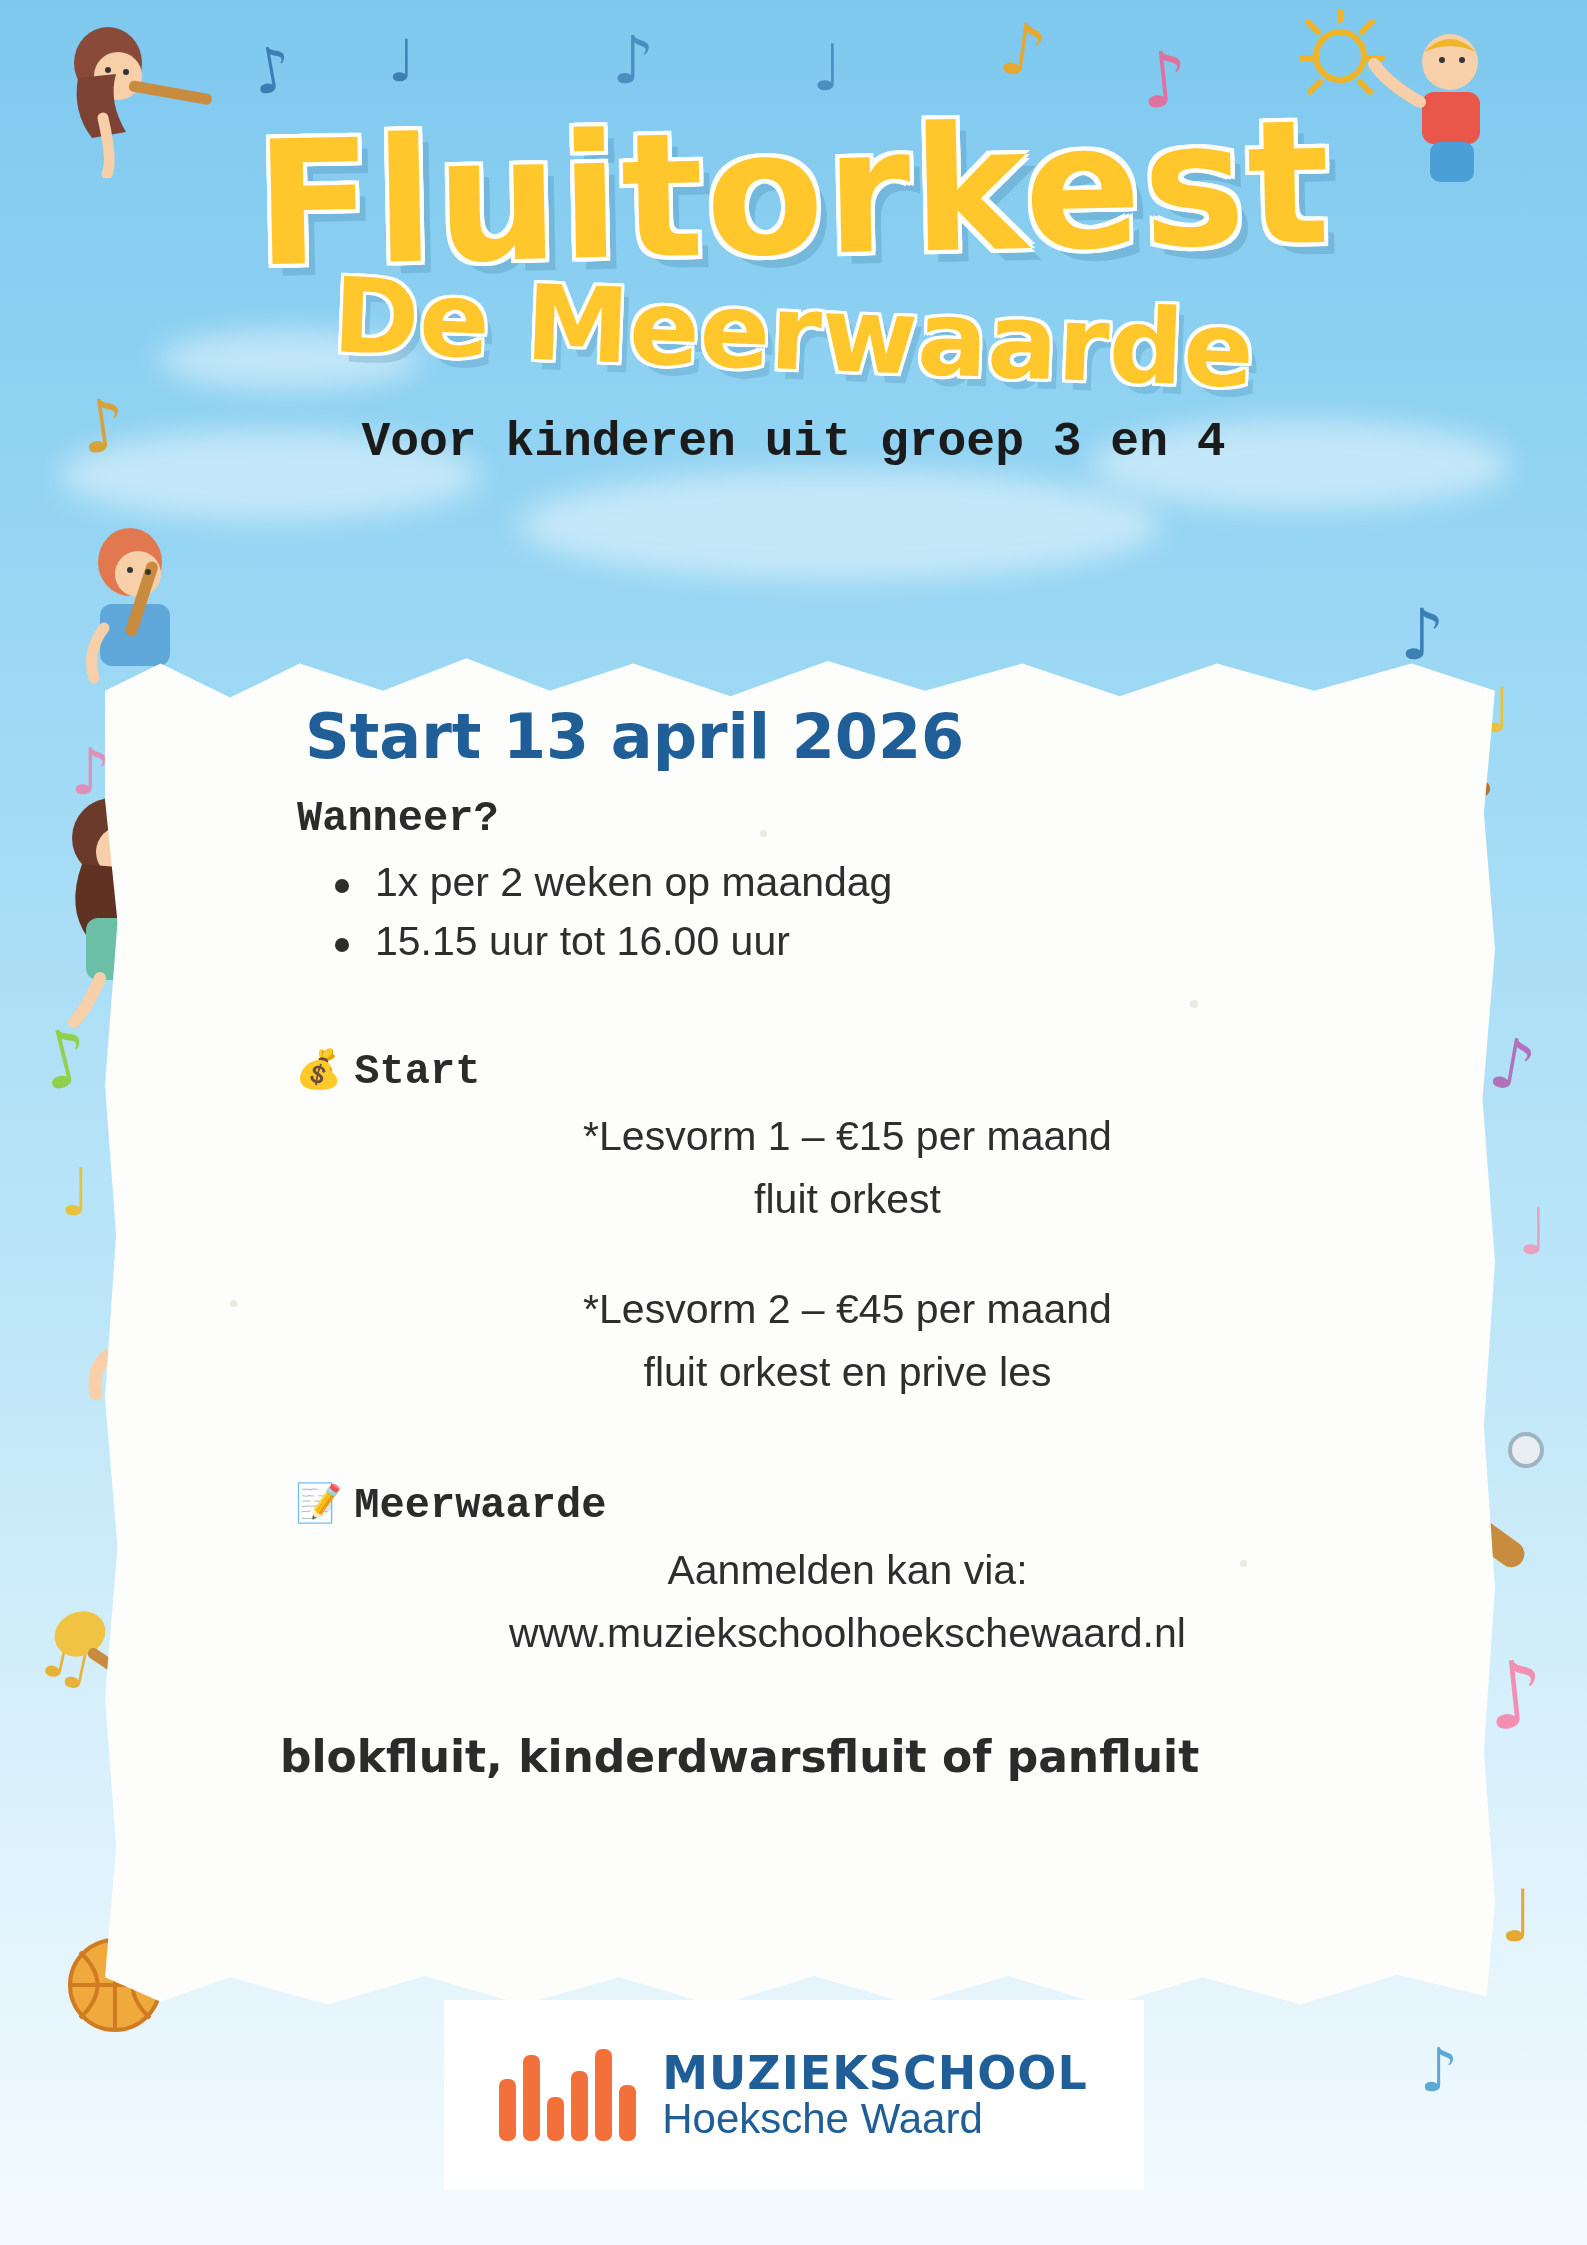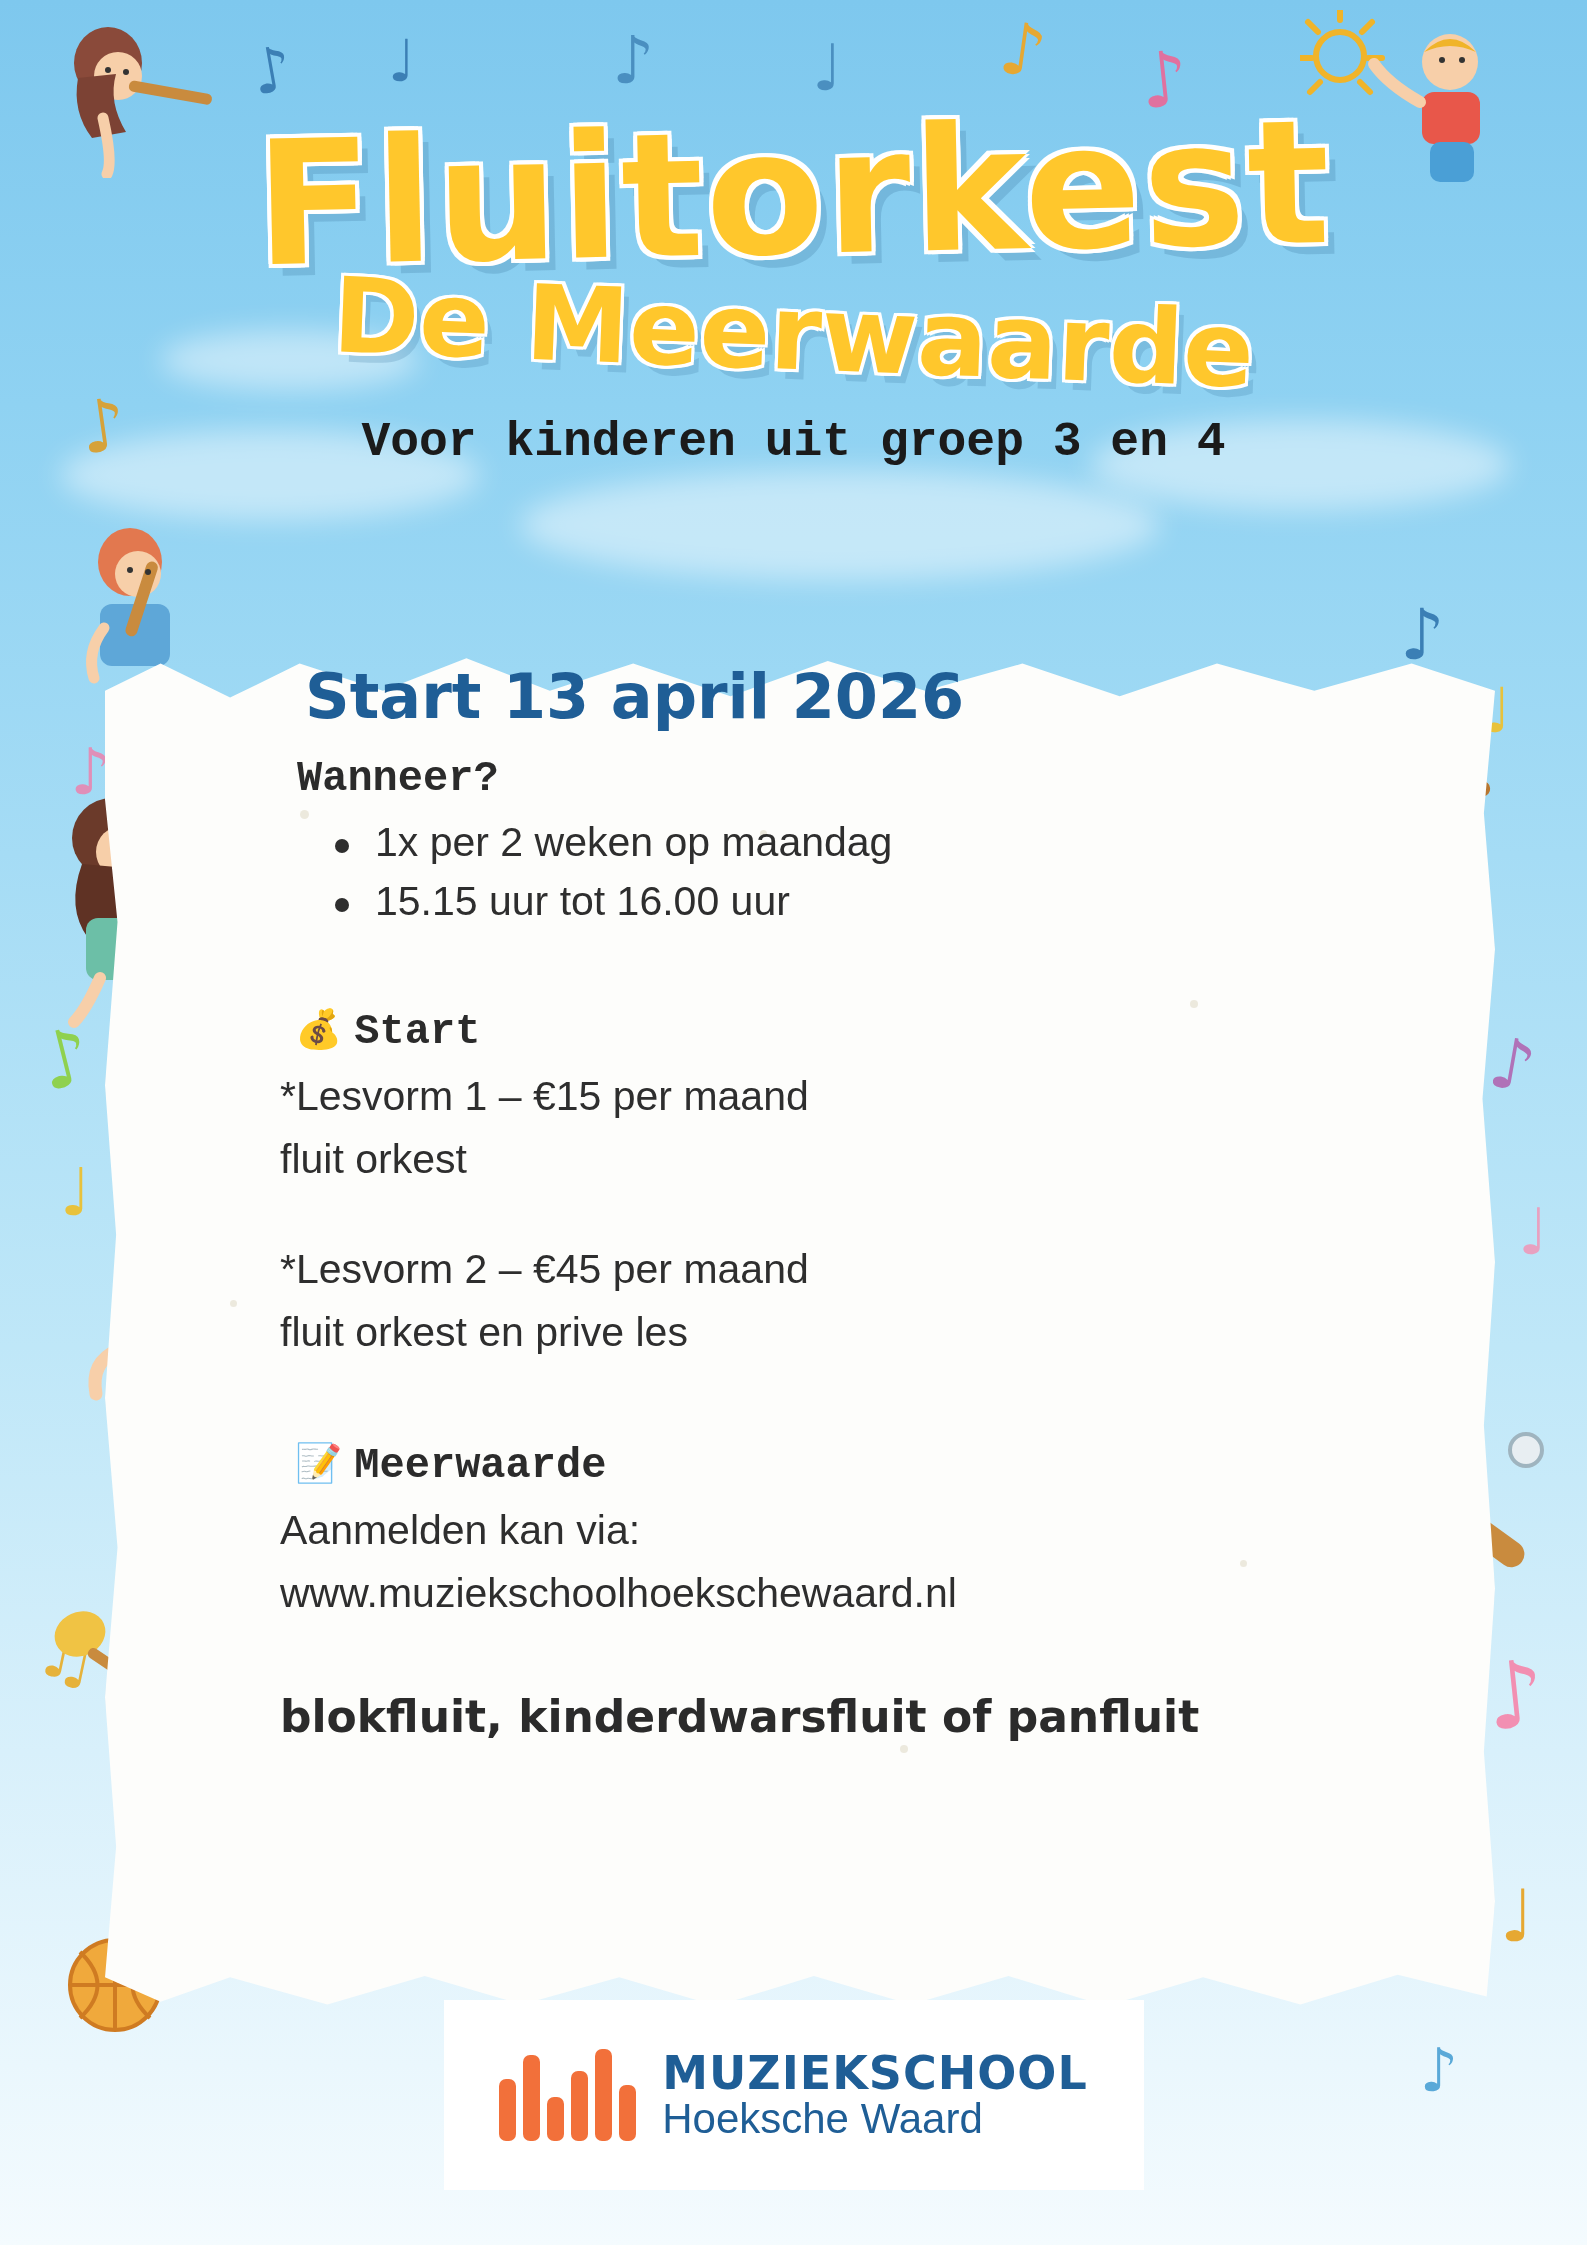--- a/index.html
+++ b/index.html
@@ -86,21 +86,21 @@
       45% 3.4%, 52% 0.8%, 59% 3%, 66% 1%, 73% 3.4%, 80% 1%, 87% 3%, 94% 1%, 100% 3%,
       99.2% 12%, 100% 22%, 99.1% 33%, 100% 45%, 99.2% 57%, 100% 69%, 99.2% 81%, 100% 92%, 99.4% 99%,
       93% 97.4%, 86% 99.6%, 79% 97.6%, 72% 99.7%, 65% 97.5%, 58% 99.6%, 51% 97.5%,
       44% 99.7%, 37% 97.6%, 30% 99.6%, 23% 97.5%, 16% 99.6%, 9% 97.6%, 4% 99.4%, 0% 97.6%,
       0.8% 88%, 0% 77%, 0.9% 66%, 0% 55%, 0.8% 43%, 0% 32%, 0.9% 20%, 0% 11%
     );
   }
   .card-inner {
     position: absolute;
     left: 185px;
-    top: 660px;
+    top: 700px;
     width: 1230px;
     z-index: 5;
   }
   .speck {
     position: absolute;
     background: #e7e3d6;
     border-radius: 50%;
     z-index: 5;
     opacity: .8;
   }
@@ -144,20 +144,21 @@
     height: 14px;
     border-radius: 50%;
     background: #2e2e2e;
   }
   .body-line {
     font-size: 41px;
     color: #2e2e2e;
     line-height: 1.5;
     margin: 0 0 2px 95px;
     font-family: "Liberation Sans", sans-serif;
+    text-align: center;
   }
   .gap-lg { height: 64px; }
   .gap-md { height: 46px; }
   .bold-line {
     font-family: "DejaVu Sans", sans-serif;
     font-weight: bold;
     font-size: 44px;
     color: #2b2b2b;
     margin: 0 0 0 95px;
   }

